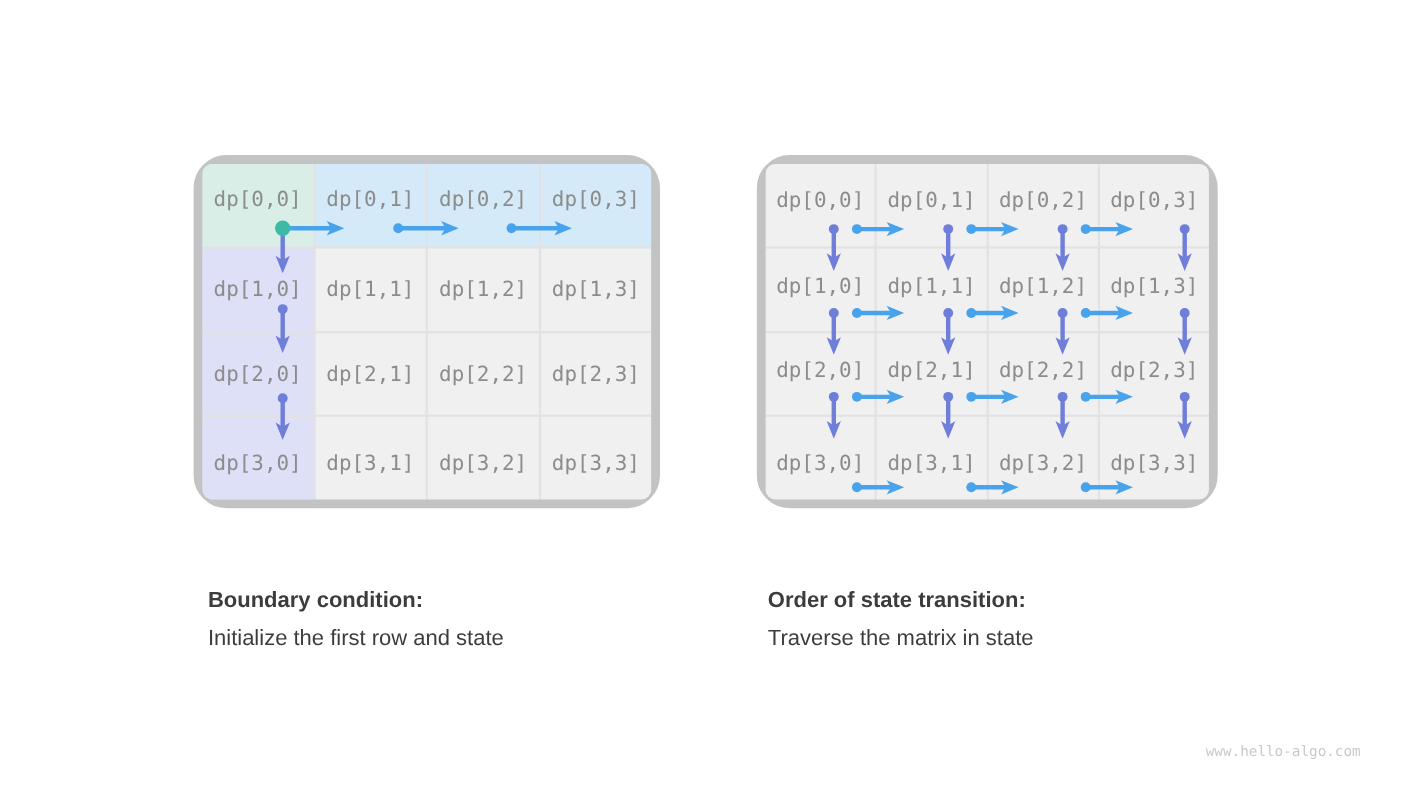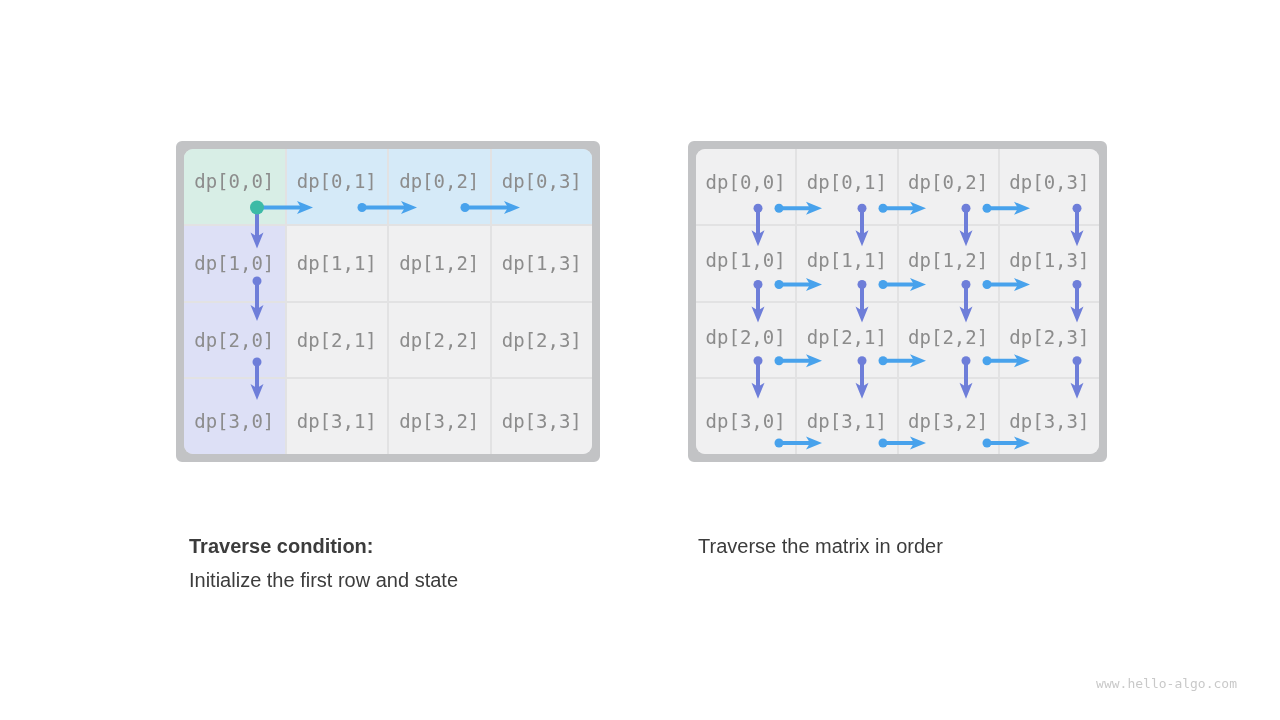--- a/index.html
+++ b/index.html
@@ -10,21 +10,21 @@
   }
   .page{position:absolute;inset:0;}
 
   .panel{position:absolute;top:141px;}
   .panel-left{left:176px;}
   .panel-right{left:688px;}
 
   .grid-frame{
     position:relative;
     border:8px solid var(--frame);
-    border-radius:6px;
+    border-radius:30px;
     background:var(--frame);
   }
   .grid{
     display:grid;
     grid-template-columns:repeat(4,1fr);
     grid-template-rows:repeat(4,1fr);
     gap:2px;
     background:var(--line);
     border-radius:9px;
     overflow:hidden;
@@ -151,21 +151,21 @@
             <line x1="81" y1="221" x2="81" y2="248" stroke="#6e7ed9" stroke-width="4" stroke-linecap="round"></line>
             <polygon points="81,259 74.5,243 81,247 87.5,243" fill="#6e7ed9"></polygon>
             <circle cx="81" cy="221" r="4.5" fill="#6e7ed9"></circle>
           </g>
           <g>
             <circle cx="81" cy="66.5" r="7" fill="#3dbaa6"></circle>
           </g>
         </svg>
     </div>
     <div class="caption">
-      <p class="caption-title">Traverse condition:</p>
+      <p class="caption-title">Boundary condition:</p>
       <p class="caption-sub">Initialize the first row and state</p>
     </div>
   </section>
 
   <section class="panel panel-right">
     <div class="grid-frame">
       <div class="grid">
           <div class="cell bg-default">
             <span class="cell-label" style="transform: translateY(-4px);">dp[0,0]</span>
           </div>
@@ -332,19 +332,20 @@
             <circle cx="195" cy="302" r="4.5" fill="#48a2ec"></circle>
           </g>
           <g>
             <line x1="299" y1="302" x2="331" y2="302" stroke="#48a2ec" stroke-width="4" stroke-linecap="round"></line>
             <polygon points="342,302 326,308.5 330,302 326,295.5" fill="#48a2ec"></polygon>
             <circle cx="299" cy="302" r="4.5" fill="#48a2ec"></circle>
           </g>
         </svg>
     </div>
     <div class="caption">
-      <p class="caption-sub">Traverse the matrix in order</p>
+      <p class="caption-title">Order of state transition:</p>
+      <p class="caption-sub">Traverse the matrix in state</p>
     </div>
   </section>
 
   <div class="watermark">www.hello-algo.com</div>
 
 </div>
 
 </body></html>

